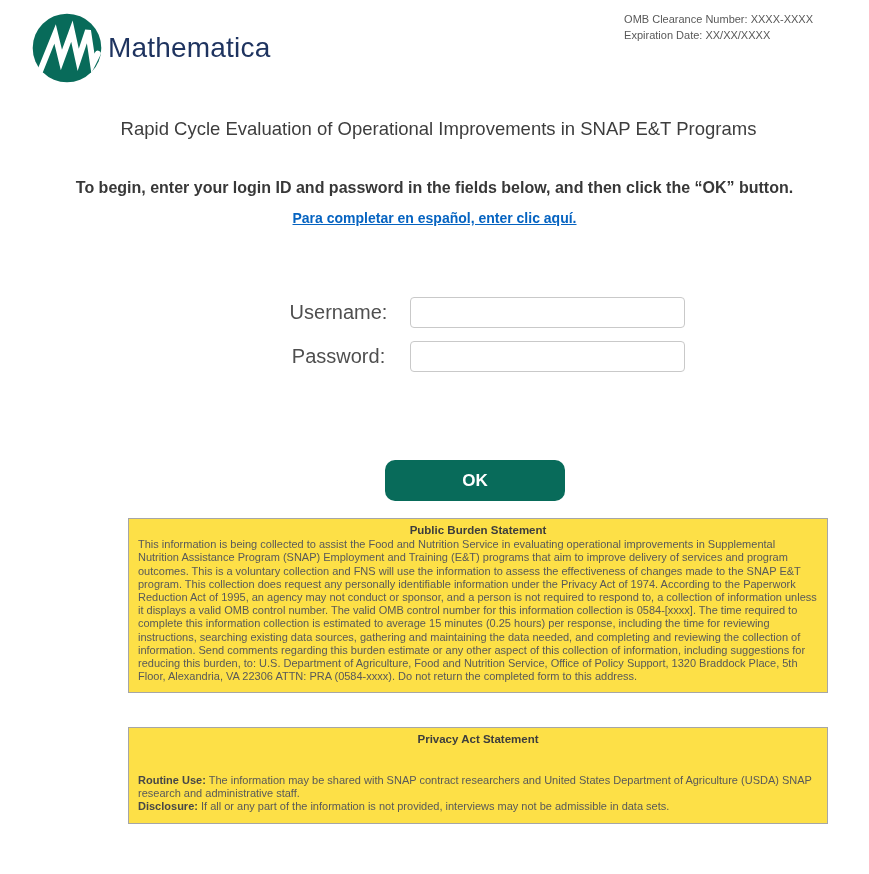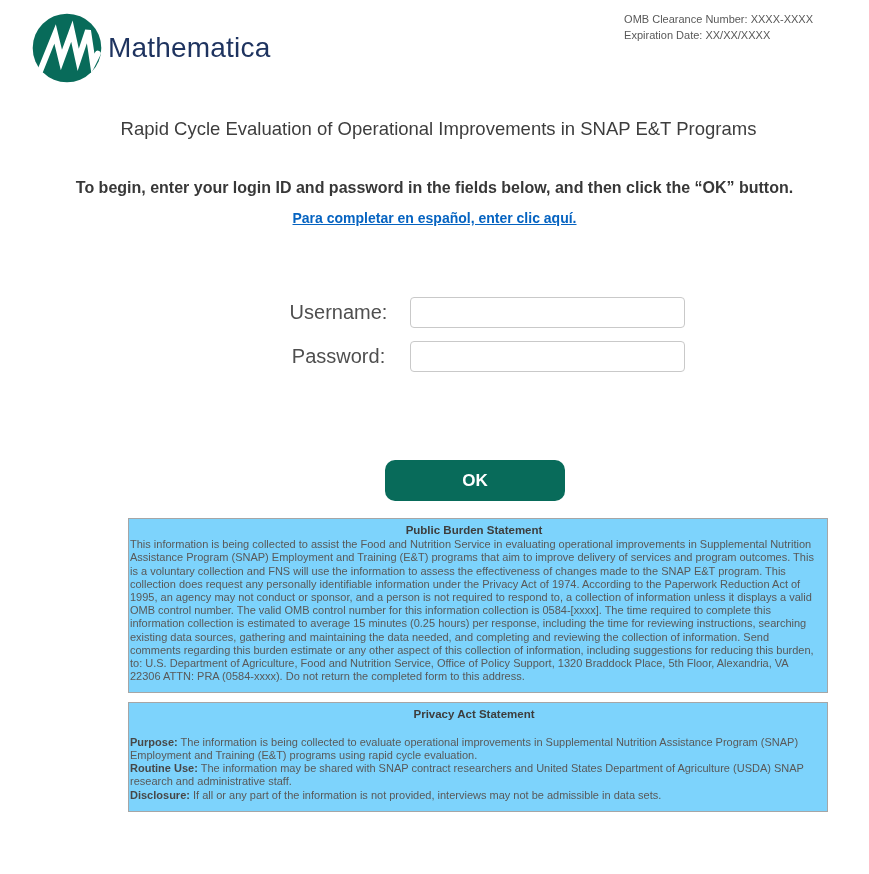--- a/index.html
+++ b/index.html
@@ -68,22 +68,22 @@
   .ok-button{
     position:absolute;left:385px;top:460px;width:180px;height:41px;
     background:var(--brand-teal);color:#ffffff;border:none;border-radius:10px;
     font-size:17px;font-weight:bold;cursor:pointer;
     font-family:"Liberation Sans", sans-serif;
   }
 
   
   .statements{position:absolute;left:128px;top:518px;width:700px;}
   .statement-box{
-    border:1px solid var(--border-gray);background:#7dd3fc;
-    padding:5px 9px 9px 1px;margin-bottom:9px;
+    border:1px solid var(--border-gray);background:#fde047;
+    padding:5px 9px 9px 9px;margin-bottom:34px;
     font-size:11px;line-height:13.2px;color:var(--body-gray);
   }
   .statement-heading{
     text-align:center;font-weight:bold;font-size:11.5px;color:var(--heading-gray);
   }
   .statement-body{margin-top:1px;}
   .privacy-line b{color:#474747;}
 </style>
 </head>
 <body>
@@ -122,19 +122,19 @@
 
   <div class="statement-box">
     <div class="statement-heading">Public Burden Statement</div>
     <div class="statement-body">This information is being collected to assist the Food and Nutrition Service in evaluating operational improvements in Supplemental Nutrition Assistance Program (SNAP) Employment and Training (E&amp;T) programs that aim to improve delivery of services and program outcomes. This is a voluntary collection and FNS will use the information to assess the effectiveness of changes made to the SNAP E&amp;T program. This collection does request any personally identifiable information under the Privacy Act of 1974. According to the Paperwork Reduction Act of 1995, an agency may not conduct or sponsor, and a person is not required to respond to, a collection of information unless it displays a valid OMB control number. The valid OMB control number for this information collection is 0584-[xxxx]. The time required to complete this information collection is estimated to average 15 minutes (0.25 hours) per response, including the time for reviewing instructions, searching existing data sources, gathering and maintaining the data needed, and completing and reviewing the collection of information. Send comments regarding this burden estimate or any other aspect of this collection of information, including suggestions for reducing this burden, to: U.S. Department of Agriculture, Food and Nutrition Service, Office of Policy Support, 1320 Braddock Place, 5th Floor, Alexandria, VA 22306 ATTN: PRA (0584-xxxx). Do not return the completed form to this address.</div>
   </div>
 
   <div class="statement-box">
     <div class="statement-heading">Privacy Act Statement</div>
     <div class="statement-body">
       <br>
-      <span class="privacy-line"><b>Purpose:</b><span> The information is being collected to evaluate operational improvements in Supplemental Nutrition Assistance Program (SNAP) Employment and Training (E&amp;T) programs using rapid cycle evaluation.</span></span><br>
+      <br>
       <span class="privacy-line"><b>Routine Use:</b><span> The information may be shared with SNAP contract researchers and United States Department of Agriculture (USDA) SNAP research and administrative staff.</span></span><br>
       <span class="privacy-line"><b>Disclosure:</b><span> If all or any part of the information is not provided, interviews may not be admissible in data sets.</span></span>
     </div>
   </div>
 
 </div>
 
 </body></html>

